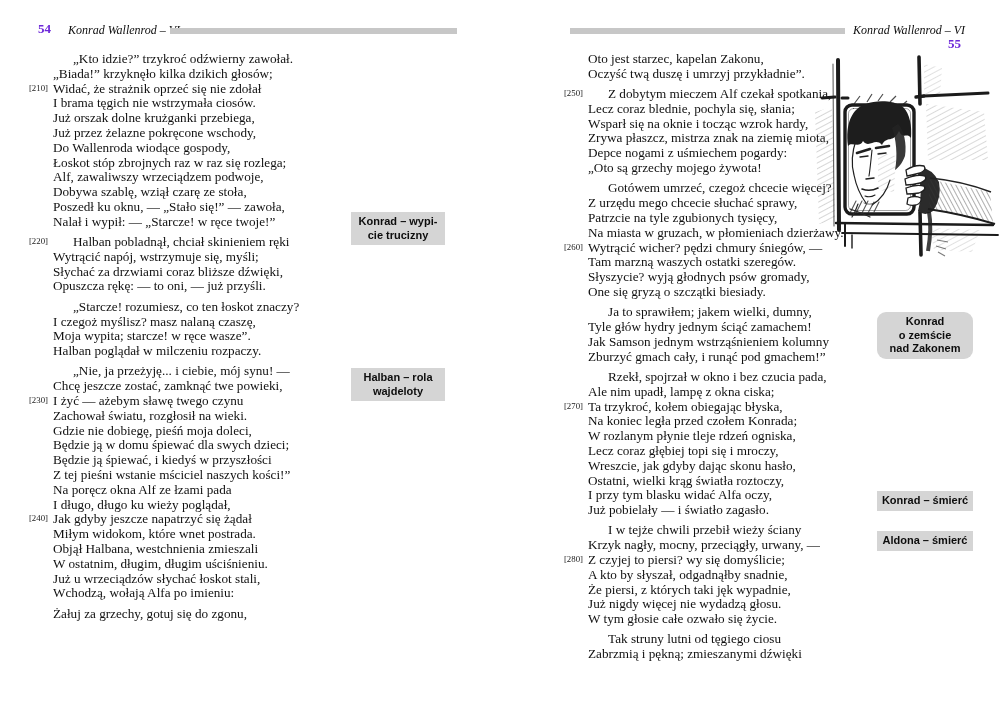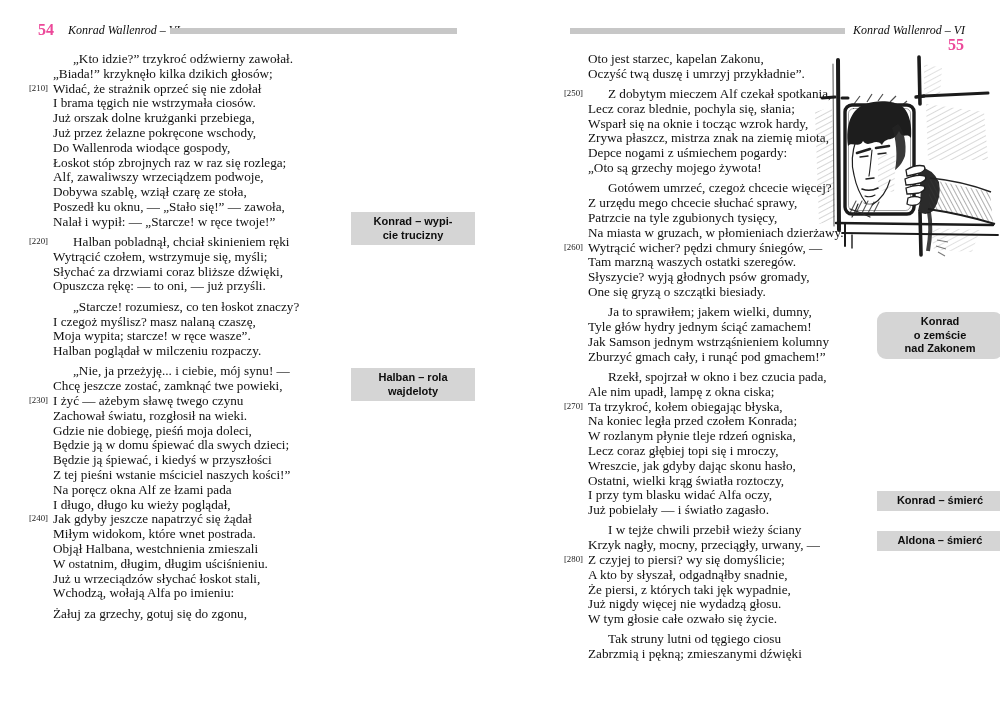--- a/index.html
+++ b/index.html
@@ -1,34 +1,34 @@
 <!DOCTYPE html>
 <html lang="pl"><head>
 <meta charset="utf-8">
 <title>Konrad Wallenrod — VI (54–55)</title>
 <style>
   html,body{margin:0;padding:0;}
   body{width:1000px;height:712px;background:#ffffff;overflow:hidden;position:relative;
        font-family:"Liberation Serif", serif;color:#111;}
   .abs{position:absolute;}
   
-  .hdr-num{font-weight:bold;font-size:16px;color:#ec4899;}
+  .hdr-num{font-weight:bold;font-size:13px;color:#6d28d9;}
   .hdr-title{font-style:italic;font-size:12px;color:#0c0c0c;white-space:nowrap;}
   .hdr-bar{height:6px;background:#c7c7c7;}
   
   .poem-col{width:420px;}
   .stanza{margin-top:5.5px;}
   .stanza:first-child{margin-top:0;}
   .pline{position:relative;height:14.8px;line-height:14.8px;font-size:13.2px;white-space:nowrap;color:#101010;}
   .pline.ind{text-indent:20px;}
   .lnum{position:absolute;right:100%;margin-right:5px;top:1px;font-size:8.8px;line-height:10px;color:#222;}
   
   .note{position:absolute;background:#d5d5d5;color:#0d0d0d;text-align:center;
         font-family:"Liberation Sans", sans-serif;font-weight:bold;font-size:11px;line-height:13.5px;
-        padding:3px 19px;white-space:pre-line;}
+        padding:3px 4px;white-space:pre-line;}
   .note-left{left:351px;width:86px;}
   .note-right{left:877px;width:88px;}
 </style>
 </head>
 <body>
 
 <div class="abs hdr-num" style="left:38px;top:21px;">54</div>
 <div class="abs hdr-title" style="left:68px;top:23px;">Konrad Wallenrod – VI</div>
 <div class="abs hdr-bar" style="left:170px;top:28px;width:287px;"></div>
 
@@ -46,21 +46,21 @@
       <div class="pline"><span>Już przez żelazne pokręcone wschody,</span></div>
       <div class="pline"><span>Do Wallenroda wiodące gospody,</span></div>
       <div class="pline"><span>Łoskot stóp zbrojnych raz w raz się rozlega;</span></div>
       <div class="pline"><span>Alf, zawaliwszy wrzeciądzem podwoje,</span></div>
       <div class="pline"><span>Dobywa szablę, wziął czarę ze stoła,</span></div>
       <div class="pline"><span>Poszedł ku oknu, — „Stało się!” — zawoła,</span></div>
       <div class="pline"><span>Nalał i wypił: — „Starcze! w ręce twoje!”</span></div>
     </div>
     <div class="stanza">
       <div class="pline ind"><span class="lnum">[220]</span><span>Halban pobladnął, chciał skinieniem ręki</span></div>
-      <div class="pline"><span>Wytrącić czołem, wstrzymuje się, myśli;</span></div>
+      <div class="pline"><span>Wytrącić napój, wstrzymuje się, myśli;</span></div>
       <div class="pline"><span>Słychać za drzwiami coraz bliższe dźwięki,</span></div>
       <div class="pline"><span>Opuszcza rękę: — to oni, — już przyśli.</span></div>
     </div>
     <div class="stanza">
       <div class="pline ind"><span>„Starcze! rozumiesz, co ten łoskot znaczy?</span></div>
       <div class="pline"><span>I czegoż myślisz? masz nalaną czaszę,</span></div>
       <div class="pline"><span>Moja wypita; starcze! w ręce wasze”.</span></div>
       <div class="pline"><span>Halban poglądał w milczeniu rozpaczy.</span></div>
     </div>
     <div class="stanza">

